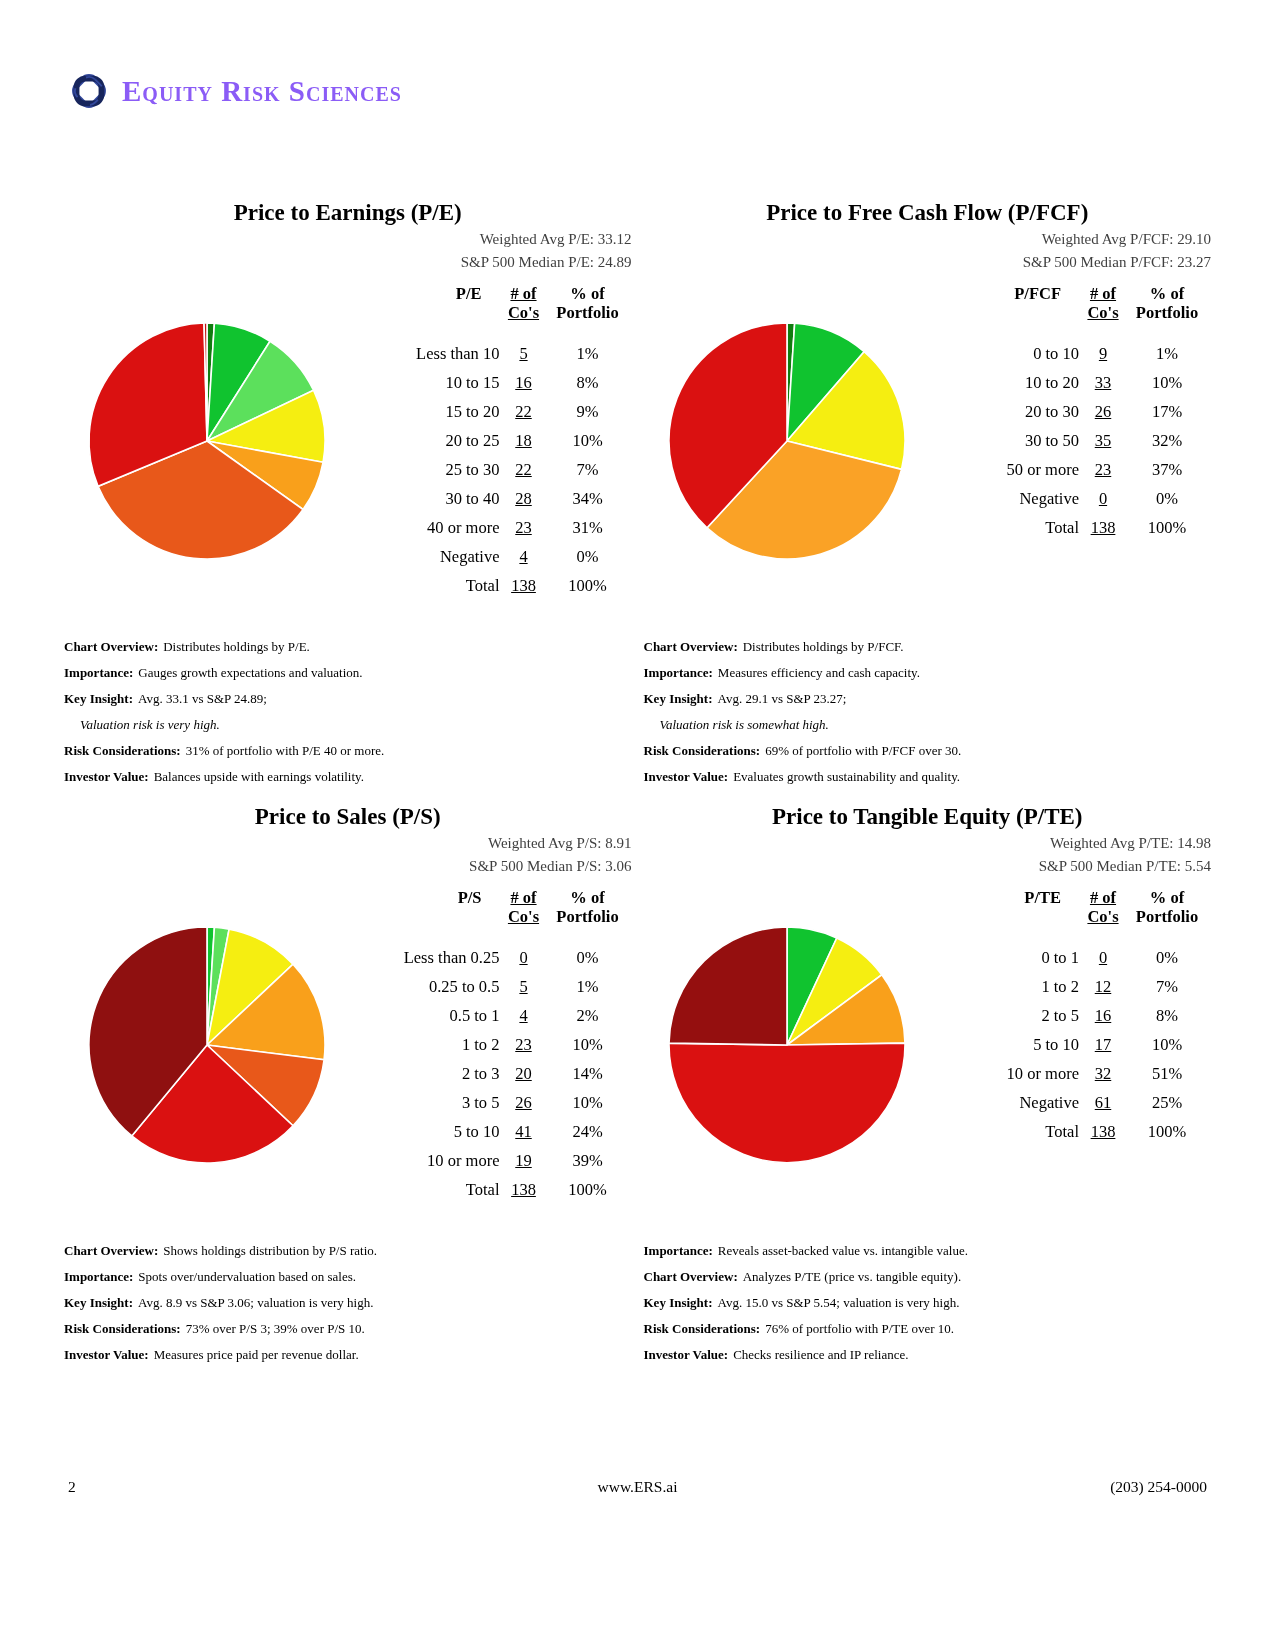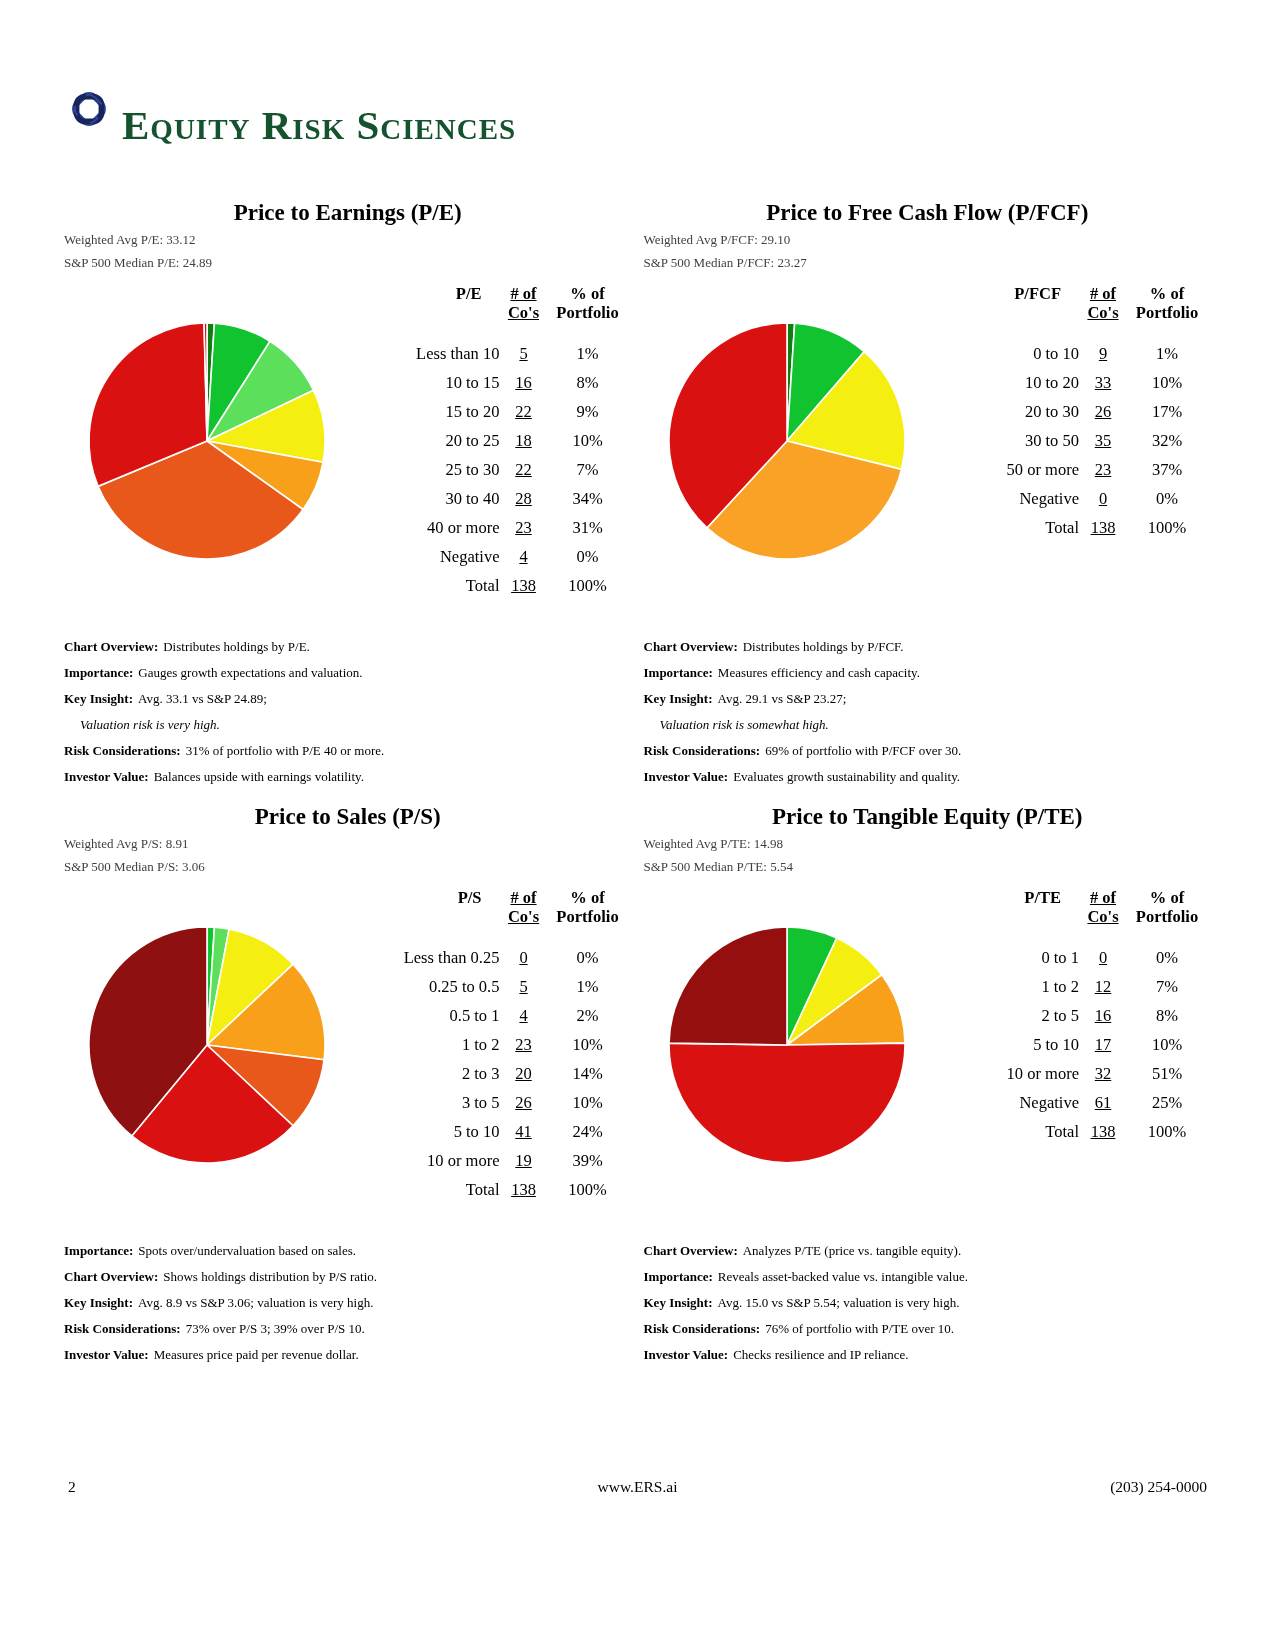--- a/index.html
+++ b/index.html
@@ -1,26 +1,26 @@
 <!DOCTYPE html>
 <html><head>
 <meta charset="utf-8">
 <style>
   html,body{margin:0;padding:0;background:#e8e8e8;}
   .page{position:relative;width:1275px;height:1650px;background:#ffffff;margin:0 auto;
         font-family:"Liberation Serif","DejaVu Serif",serif;color:#000;overflow:hidden;}
   
   .logo{position:absolute;top:68px;left:66px;display:flex;align-items:center;gap:10px;}
-  .logo-text{font-size:41px;font-weight:600;color:#14532d;font-variant:small-caps;letter-spacing:1px;margin-top:33px;}
+  .logo-text{font-size:29px;font-weight:600;color:#8b5cf6;font-variant:small-caps;letter-spacing:1px;}
   
   .content{position:absolute;top:198px;left:64px;right:64px;
            display:grid;grid-template-columns:1fr 1fr;column-gap:30px;row-gap:68px;gap:12px;}
   .section{display:flex;flex-direction:column;}
   .sec-title{text-align:center;font-size:23px;font-weight:700;line-height:30px;}
-  .sec-sub{text-align:left;font-size:13px;color:#3f3f3f;line-height:23px;}
+  .sec-sub{text-align:right;font-size:15px;color:#3f3f3f;line-height:23px;}
   .chart-row{display:flex;align-items:flex-start;margin-top:10px;height:324px;}
   .pie-wrap{margin-left:22px;margin-top:36px;flex:0 0 auto;}
   .ratio-table{margin-left:auto;margin-right:4px;font-size:16.5px;}
   .t-head{display:flex;font-weight:700;margin-bottom:13px;}
   .t-row{display:flex;height:29px;align-items:flex-end;}
   .c-range{width:132px;text-align:right;}
   .c-count{width:48px;text-align:center;text-decoration:underline;}
   .c-pct{width:80px;text-align:center;}
   .t-head .c-range{padding-right:18px;box-sizing:border-box;}
   .two-line{line-height:19px;}
@@ -267,22 +267,22 @@
               </div>
               <div class="t-row">
                 <span class="c-range">Total</span>
                 <span class="c-count">138</span>
                 <span class="c-pct">100%</span>
               </div>
             </div>
         </div>
       </div>
       <div class="notes">
+          <div class="note-line"><b>Chart Overview:</b>Shows holdings distribution by P/S ratio.</div>
           <div class="note-line"><b>Importance:</b>Spots over/undervaluation based on sales.</div>
-          <div class="note-line"><b>Chart Overview:</b>Shows holdings distribution by P/S ratio.</div>
           <div class="note-line"><b>Key Insight:</b>Avg. 8.9 vs S&amp;P 3.06; valuation is very high.</div>
           <div class="note-line"><b>Risk Considerations:</b>73% over P/S 3; 39% over P/S 10.</div>
           <div class="note-line"><b>Investor Value:</b>Measures price paid per revenue dollar.</div>
         </div>
     </div>
 
     <div class="section">
       <div class="sec-title">Price to Tangible Equity (P/TE)</div>
       <div class="sec-sub">Weighted Avg P/TE: 14.98</div>
       <div class="sec-sub">S&amp;P 500 Median P/TE: 5.54</div>
@@ -335,22 +335,22 @@
               </div>
               <div class="t-row">
                 <span class="c-range">Total</span>
                 <span class="c-count">138</span>
                 <span class="c-pct">100%</span>
               </div>
             </div>
         </div>
       </div>
       <div class="notes">
+          <div class="note-line"><b>Importance:</b>Reveals asset-backed value vs. intangible value.</div>
           <div class="note-line"><b>Chart Overview:</b>Analyzes P/TE (price vs. tangible equity).</div>
-          <div class="note-line"><b>Importance:</b>Reveals asset-backed value vs. intangible value.</div>
           <div class="note-line"><b>Key Insight:</b>Avg. 15.0 vs S&amp;P 5.54; valuation is very high.</div>
           <div class="note-line"><b>Risk Considerations:</b>76% of portfolio with P/TE over 10.</div>
           <div class="note-line"><b>Investor Value:</b>Checks resilience and IP reliance.</div>
         </div>
     </div>
 
   </div>
 
   <div class="footer">
     <span class="f-left">2</span>

